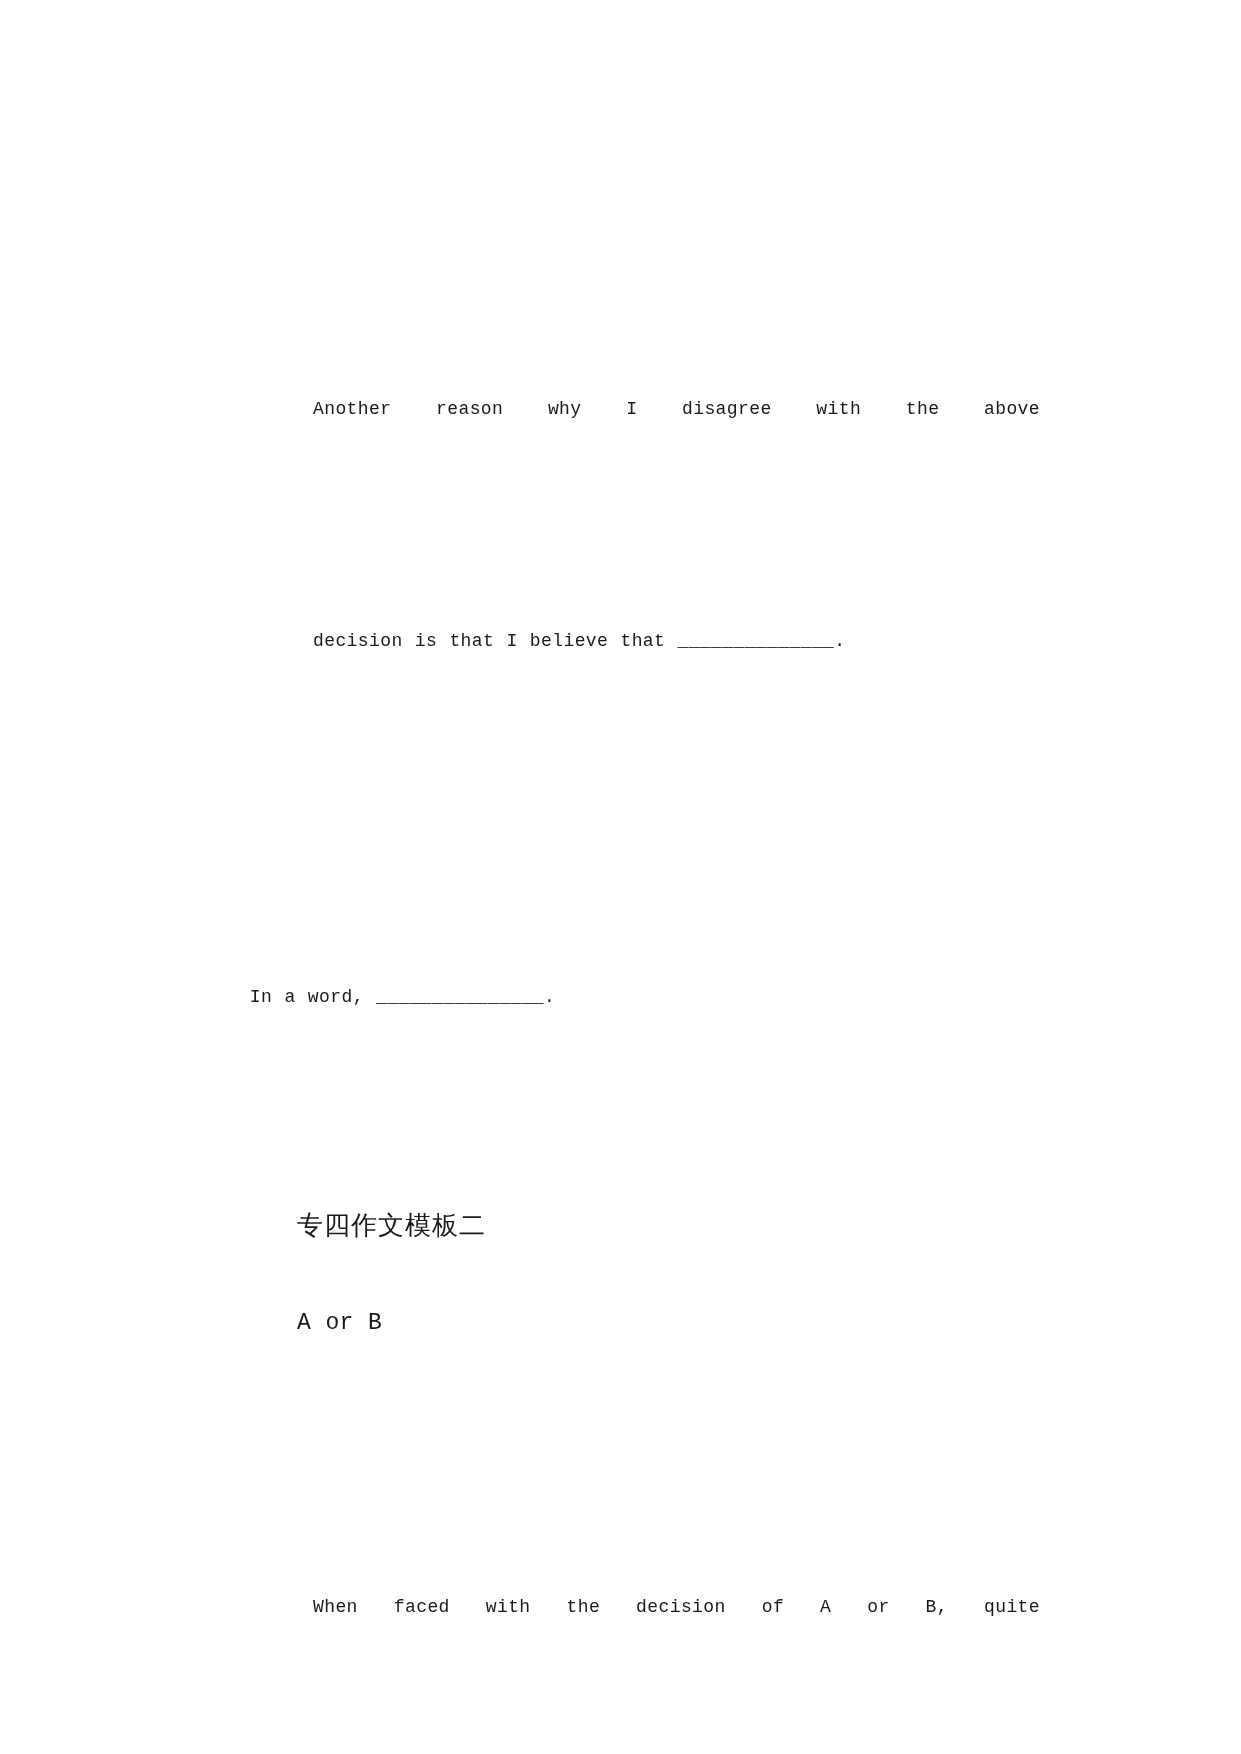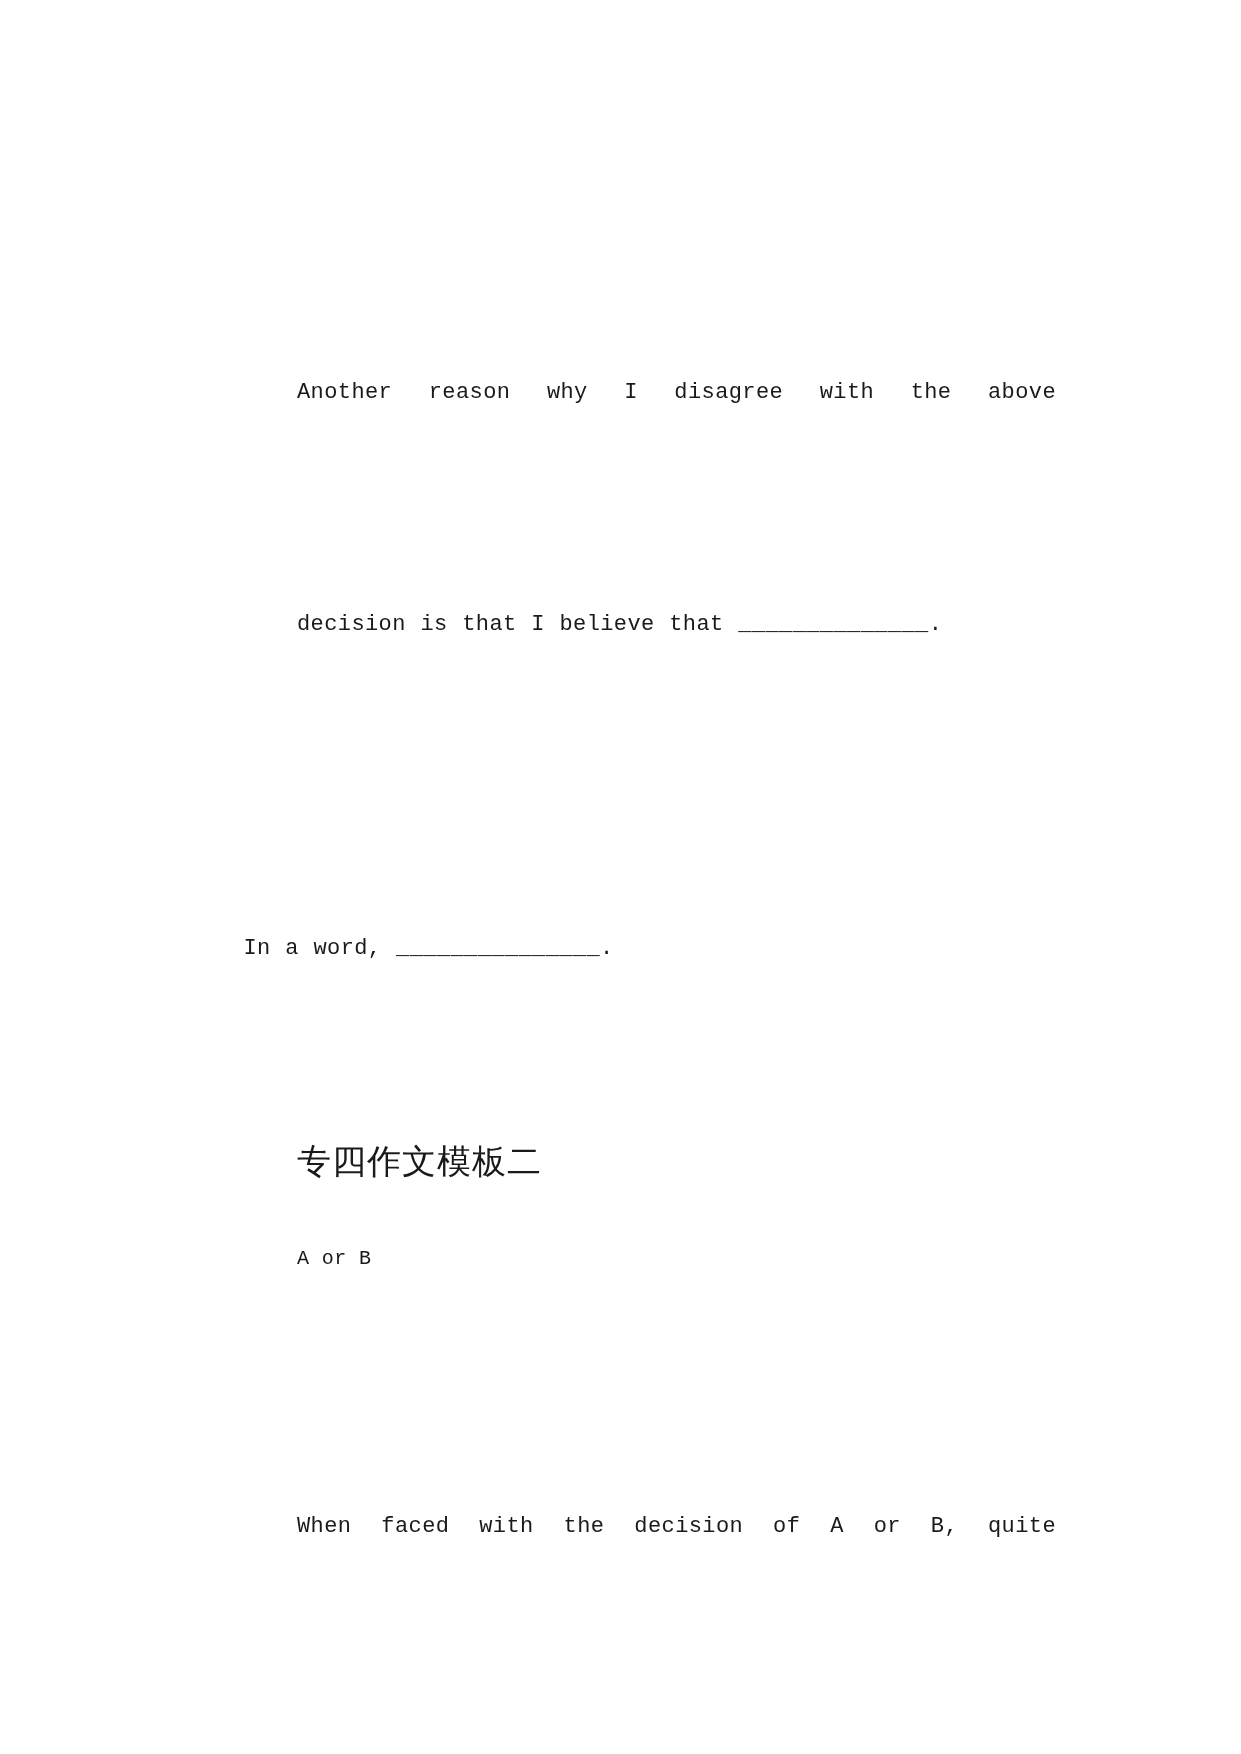--- a/index.html
+++ b/index.html
@@ -15,42 +15,42 @@
     overflow: hidden;
   }
   .page {
     position: relative;
     width: 1241px;
     height: 1754px;
     box-sizing: border-box;
     padding: 0 185px 0 185px;
   }
   .para {
-    font-size: 22px;
+    font-size: 18px;
     line-height: 58px;
     text-align: justify;
     text-justify: inter-word;
     letter-spacing: 0.4px;
     word-spacing: 1px;
-    margin: 0;
+    margin: 16px;
     white-space: pre-wrap;
   }
   .para.indent {
     text-indent: 112px;
   }
   .heading-cn {
-    font-size: 34px;
+    font-size: 26px;
     line-height: 50px;
     margin: 0;
     text-indent: 112px;
     letter-spacing: 1px;
     font-family: "DejaVu Sans", sans-serif;
   }
   .heading-ab {
-    font-size: 20px;
+    font-size: 23px;
     line-height: 50px;
     margin: 0;
     text-indent: 112px;
     letter-spacing: 0.4px;
   }
   .gap-top { height: 248px; }
   .gap-1 { height: 92px; }
   .gap-2 { height: 100px; }
   .gap-3 { height: 48px; }
   .gap-4 { height: 98px; }

